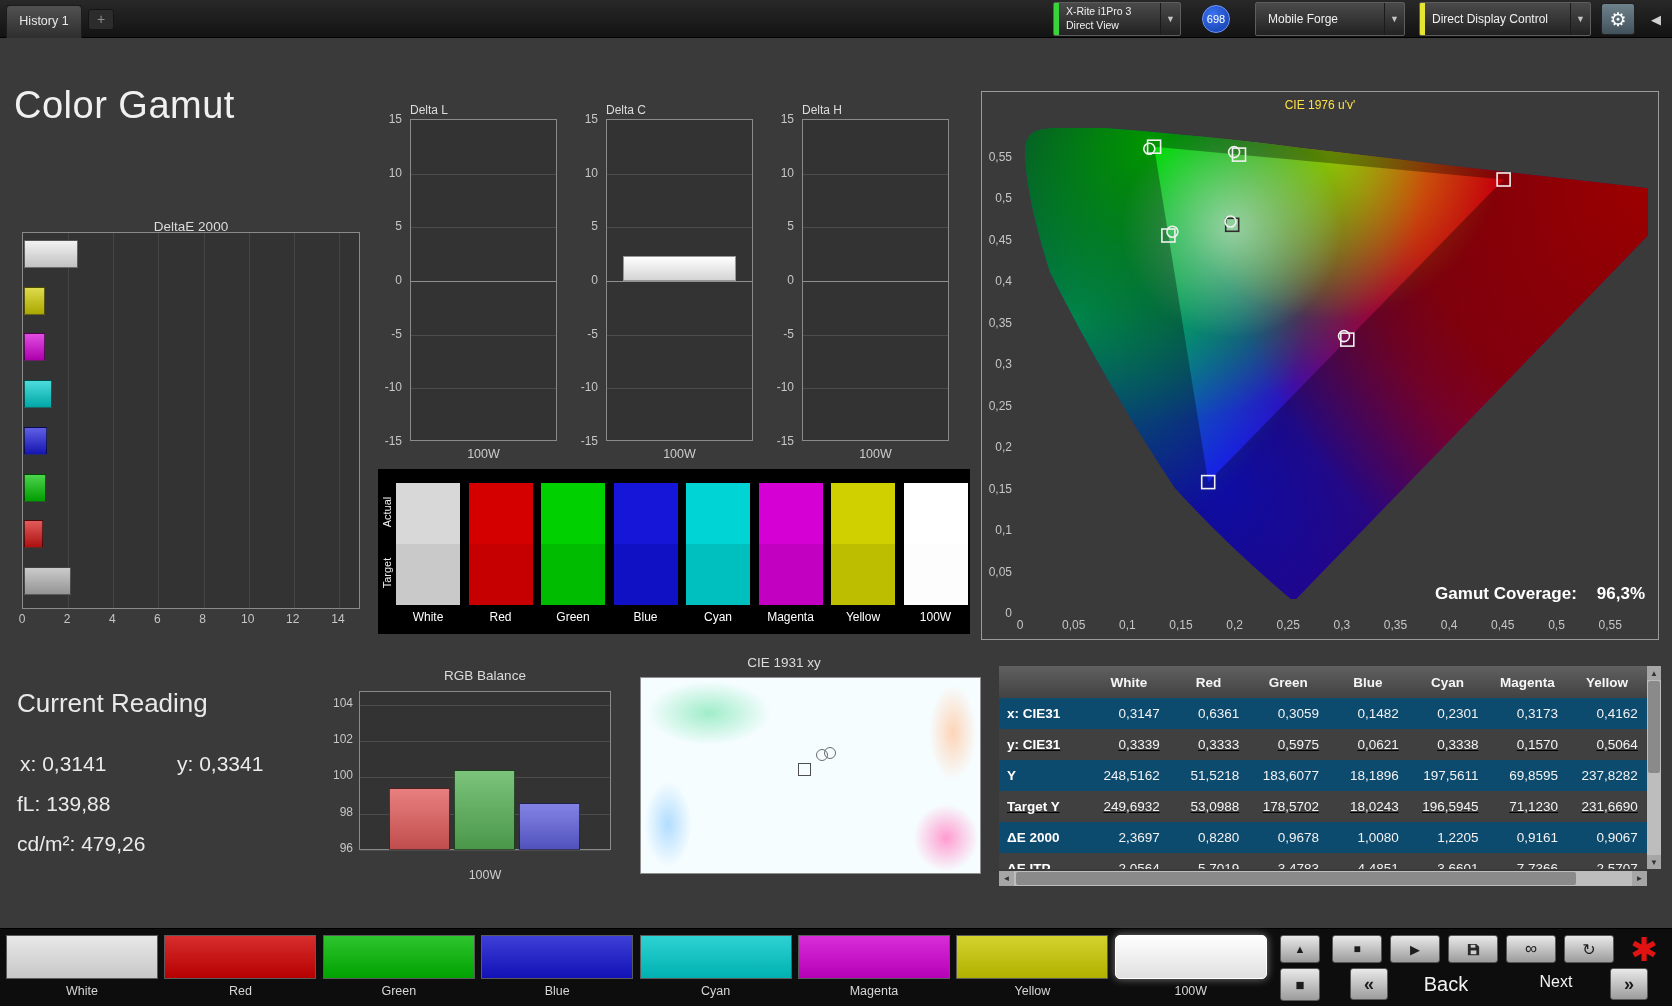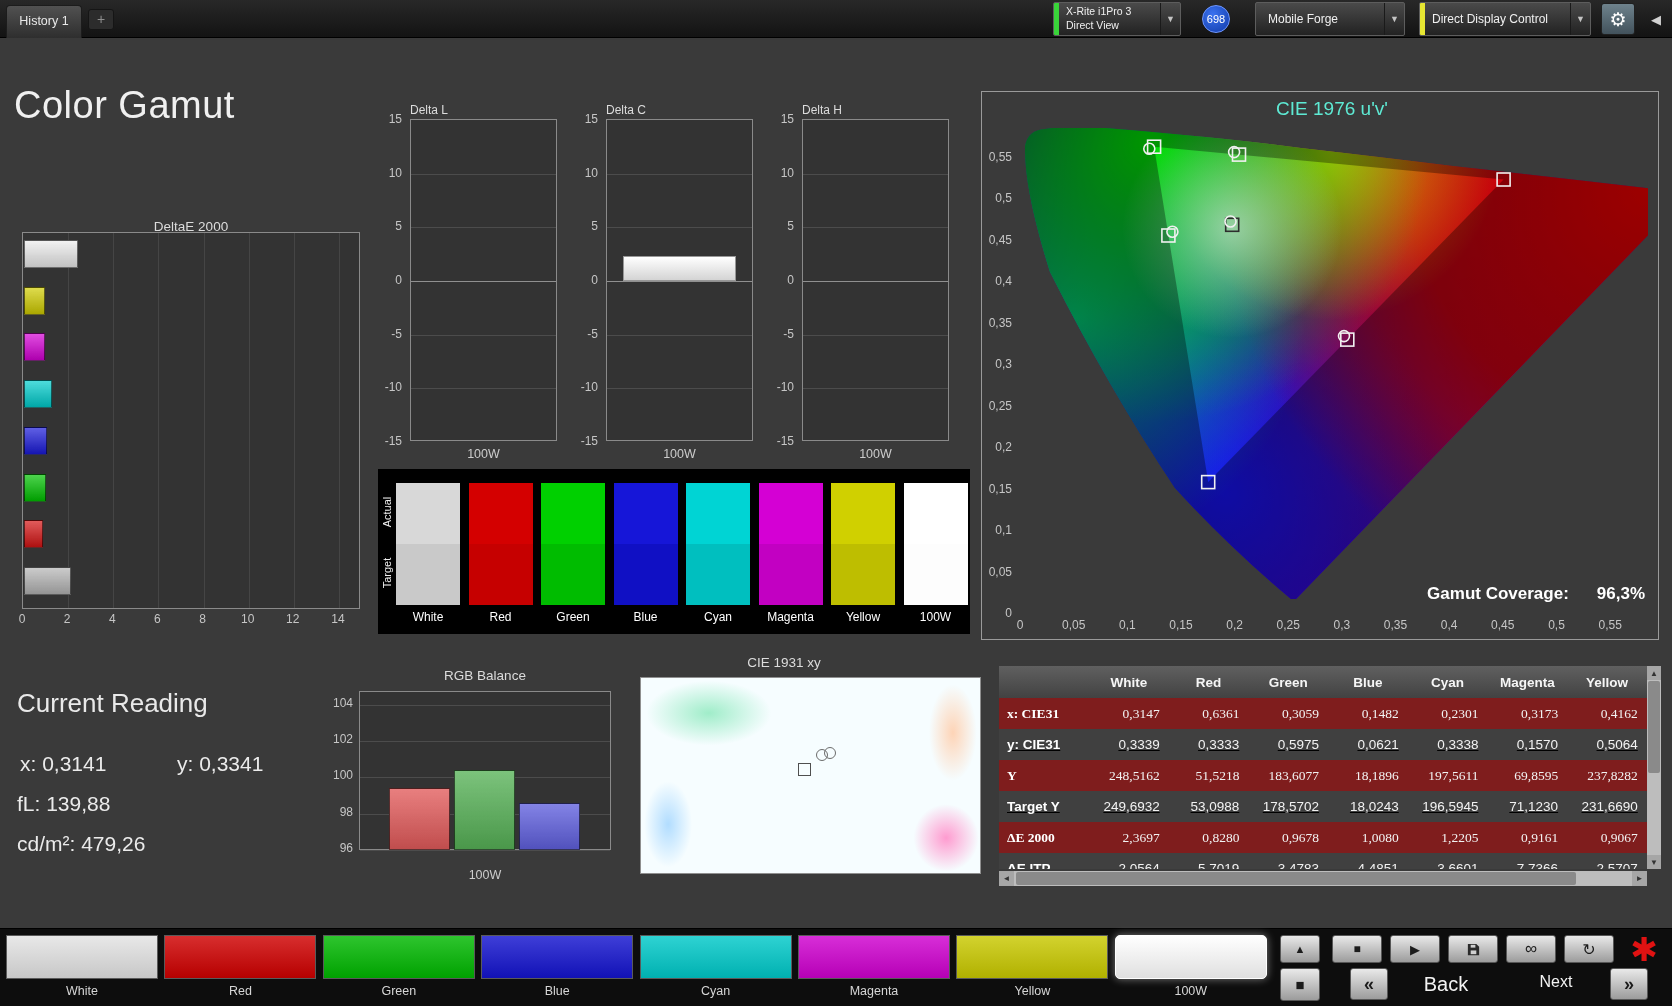--- a/index.html
+++ b/index.html
@@ -58,24 +58,24 @@
   .dxlabel { position:absolute; left:36px; top:344px; width:147px; text-align:center; font-size:12.5px; color:#cccccc; }
 
   
   #swatch-strip { position:absolute; left:378px; top:469px; width:592px; height:165px; background:#000; }
   .vlabel { position:absolute; width:62px; text-align:center; font-size:11px; color:#f0f0f0; transform:rotate(-90deg); }
   .sw { position:absolute; width:64px; height:61px; }
   .swlabel { position:absolute; width:64px; top:141px; text-align:center; font-size:12px; color:#fff; }
 
   
   #cie76-panel { position:absolute; left:981px; top:91px; width:678px; height:549px; border:1px solid #9a9a9a; background:#3a3a3a; }
-  .cietitle { position:absolute; top:6px; left:12px; width:100%; text-align:center; font-size:19px; color:#5eead4; }
+  .cietitle { position:absolute; top:6px; left:0; width:100%; text-align:center; font-size:12px; color:#fde047; }
   #cie-svg { position:absolute; left:1020px; top:128px; width:628px; height:485px; }
   #coverage { position:absolute; left:1390px; top:584px; width:255px; font-size:17px; font-weight:600; color:#fff; text-align:right; }
-  #coverage .covval { margin-left:28px; }
+  #coverage .covval { margin-left:20px; }
 
   
   #current-reading { position:absolute; left:17px; top:688px; width:340px; height:180px; color:#ebebeb; }
   .crtitle { position:absolute; left:0; top:0; font-size:26px; color:#e9e9e9; }
   .crline { position:absolute; font-size:21px; }
 
   
   #rgb-chart { position:absolute; left:313px; top:668px; width:302px; height:220px; }
   .rgbtitle { position:absolute; left:46px; top:0; width:252px; text-align:center; font-size:13.5px; color:#dcdcdc; }
   #rgb-plot { position:absolute; left:46px; top:23px; width:252px; height:159px; border:1px solid #8a8a8a; background:#333; }
@@ -93,21 +93,21 @@
       radial-gradient(closest-side at 90% 82%, rgba(255,150,205,.95), rgba(255,150,205,0) 96%),
       radial-gradient(closest-side at 92% 28%, rgba(255,205,170,.85), rgba(255,205,170,0) 88%),
       #f6fdff; }
   .m-circle { position:absolute; width:12px; height:12px; border:1.6px solid #6c6c6c; border-radius:50%; }
   .m-square { position:absolute; width:13px; height:13px; border:1.6px solid #4f4f4f; }
 
   
   #data-table { position:absolute; left:999px; top:666px; width:648px; height:203px; overflow:hidden; font-size:13.5px; }
   .trow { display:flex; height:31px; }
   .thead { height:32px; background:linear-gradient(#606060,#424242); }
-  .odd { background:#7f1d1d;font-family:Liberation Serif, serif; }
+  .odd { background:#0c4a6e; }
   .even { background:#404040;text-decoration:underline; }
   .tc { display:flex; align-items:center; overflow:hidden; }
   .c0 { width:90px; padding-left:8px; font-weight:bold; color:#fff; flex:none; }
   .cv { width:79.7px; justify-content:flex-end; padding-right:9px; color:#f2f2f2; flex:none; }
   .th { justify-content:center; padding-right:0; font-weight:bold; color:#f6f6f6; }
 
   
   #vscroll { position:absolute; left:1647px; top:666px; width:14px; height:203px; background:#bdbdbd; }
   #hscroll { position:absolute; left:999px; top:871px; width:648px; height:15px; background:#bdbdbd; }
   .sb-arrow { position:absolute; background:#a6a6a6; color:#333; display:flex; align-items:center; justify-content:center; font-size:8px; }

